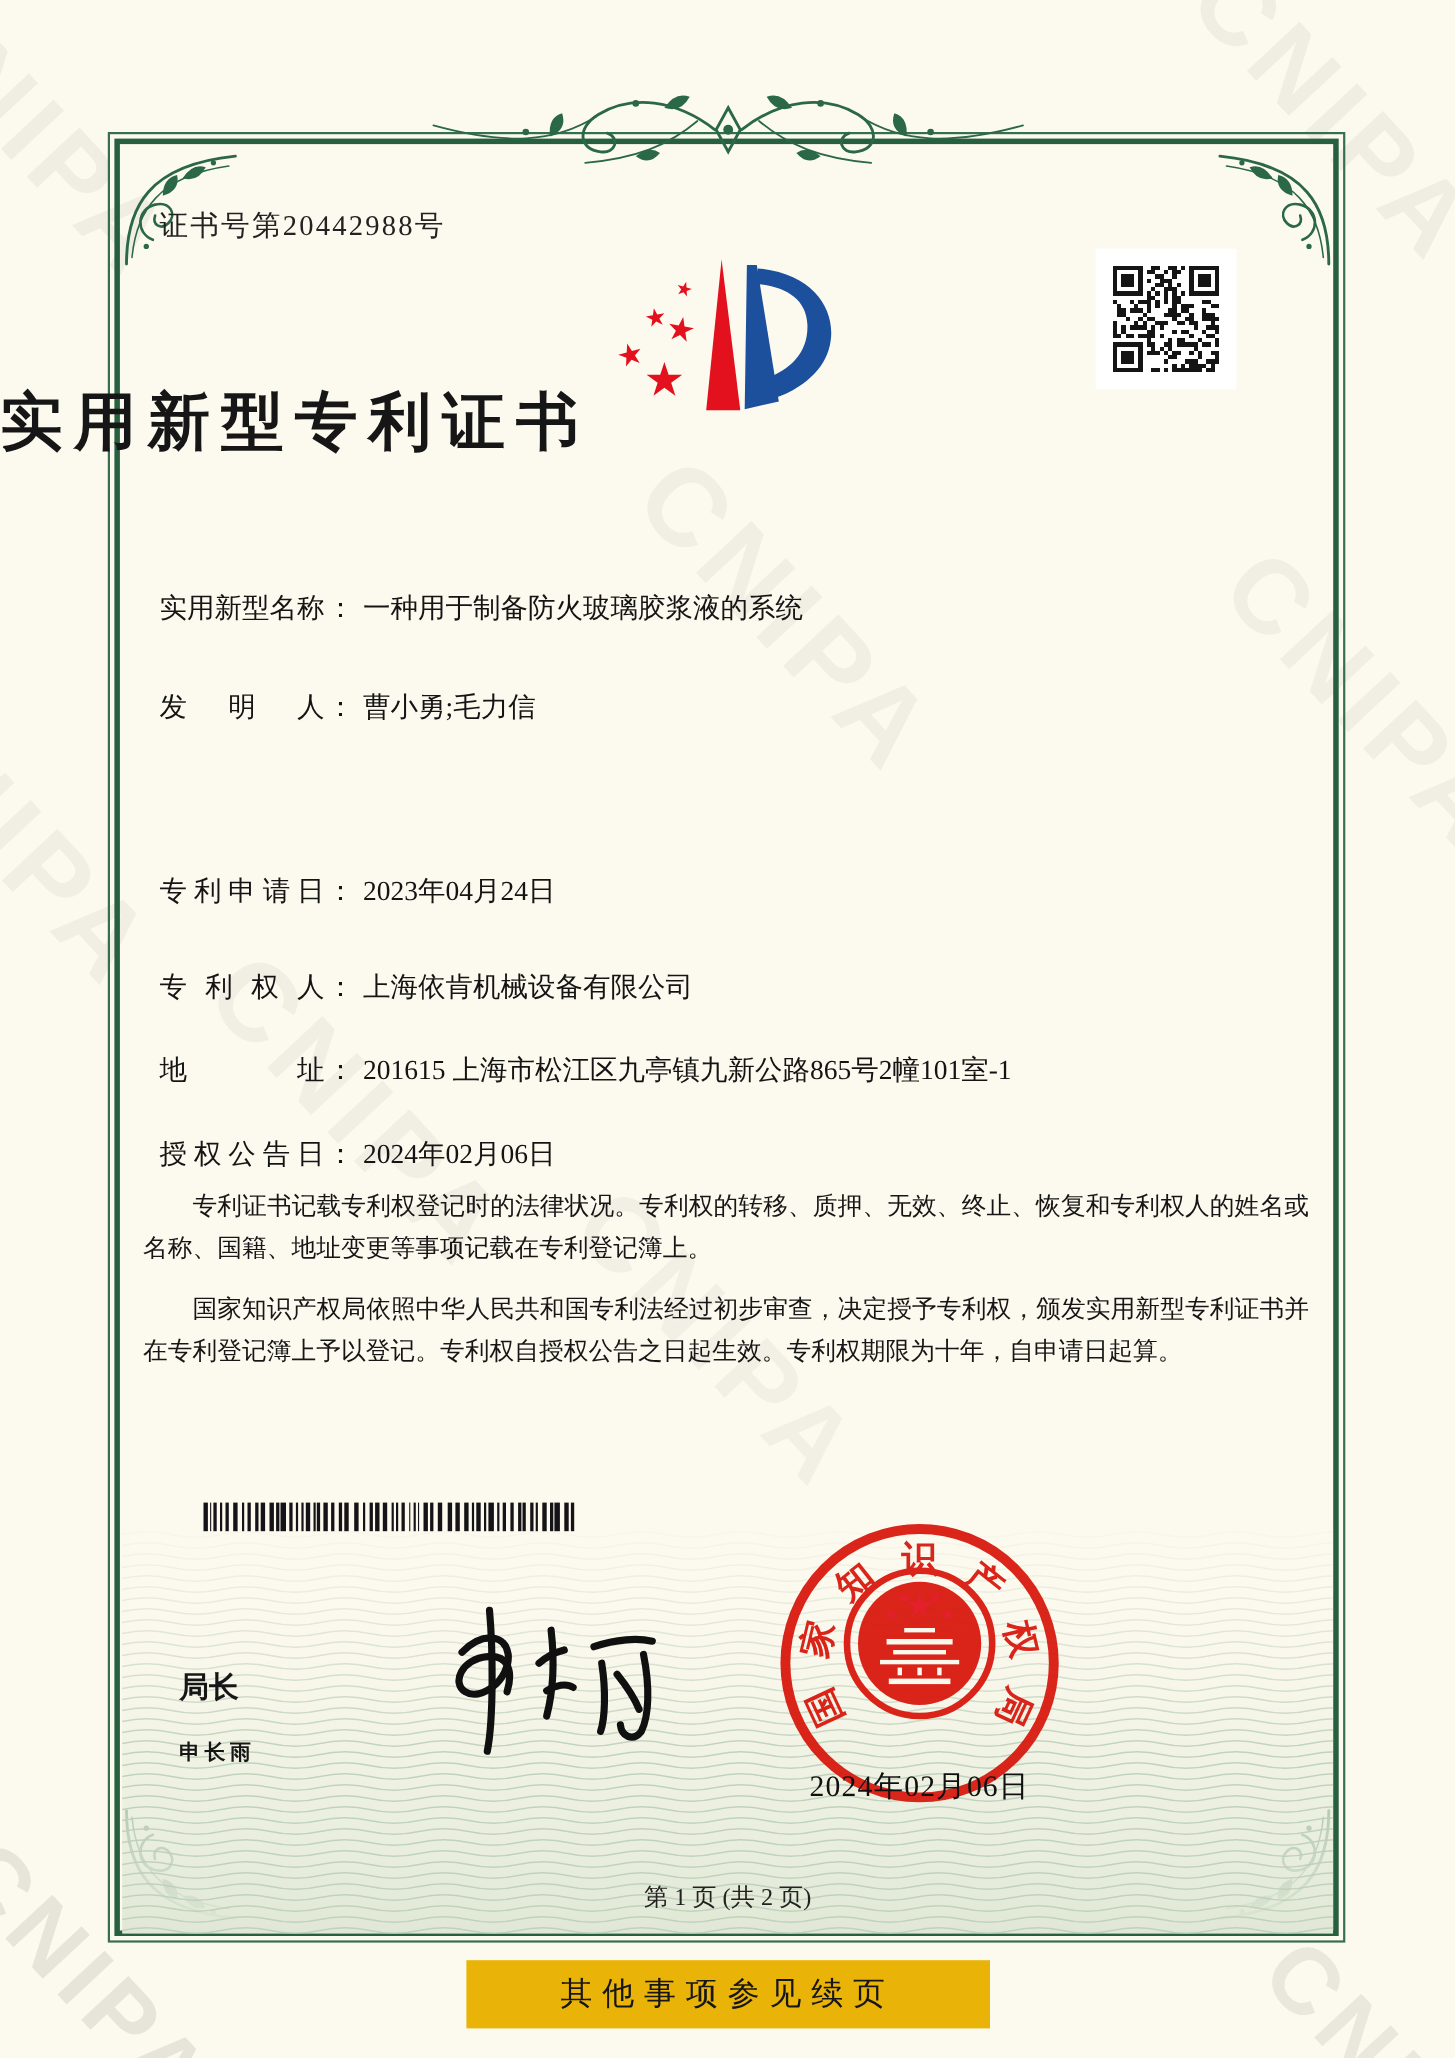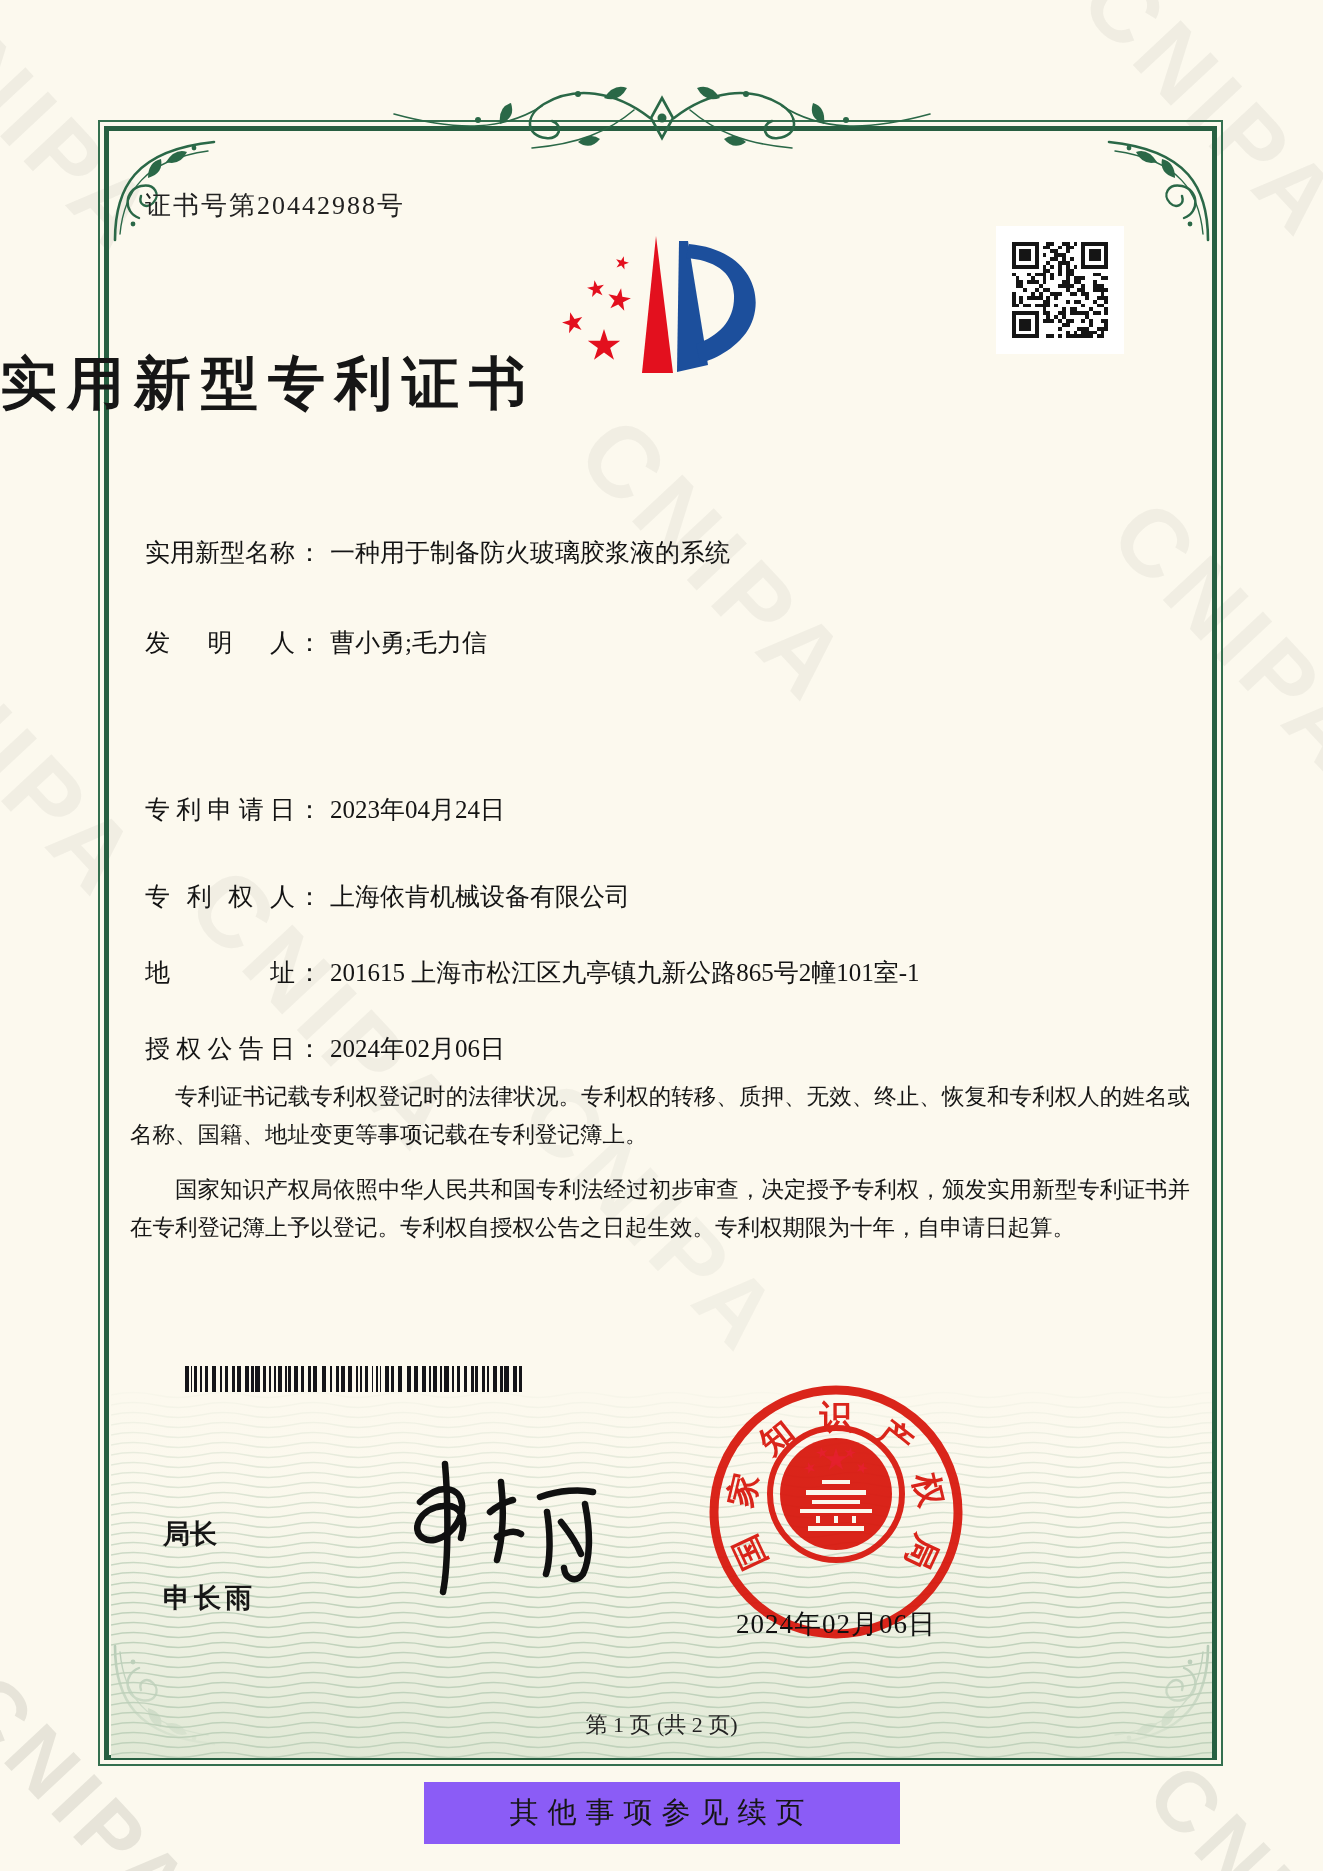--- a/index.html
+++ b/index.html
@@ -45,32 +45,32 @@
   .paras p{margin:0 0 17px 0;text-indent:2em;}
 
   
   .waves{position:absolute;left:111px;top:1390px;}
   .barcode{position:absolute;left:185px;top:1366px;width:346px;height:26px;display:flex;align-items:stretch;}
   .barcode i{background:#141418;height:100%;flex:none;}
 
   .signer-title{position:absolute;left:163px;top:1516px;font-family:"Liberation Sans","DejaVu Sans",sans-serif;
                 font-weight:bold;font-size:27px;}
   .signer-name{position:absolute;left:163px;top:1580px;font-family:"Liberation Sans","DejaVu Sans",sans-serif;
-               font-weight:bold;font-size:27px;letter-spacing:4px;}
+               font-weight:bold;font-size:19px;letter-spacing:4px;}
   .signature{position:absolute;left:365px;top:1442px;}
 
   .seal{position:absolute;left:700px;top:1376px;}
   #seal-chars text{font-family:"Liberation Serif","DejaVu Serif",serif;font-weight:bold;
                    font-size:33px;fill:#d8150b;}
   .seal-date{position:absolute;left:700px;top:1606px;width:272px;text-align:center;
              font-size:27px;color:#101010;letter-spacing:1px;}
 
   .page-footer{position:absolute;left:0;top:1710px;width:100%;text-align:center;font-size:22px;color:#222;}
   .cont-note{position:absolute;top:1782px;left:50%;transform:translateX(-50%);
-             background:#8b5cf6;padding:11px 86px;font-size:29px;letter-spacing:9px;white-space:nowrap;}
+             background:#eab308;padding:11px 86px;font-size:29px;letter-spacing:9px;white-space:nowrap;}
   .orn-stroke{stroke:#2a6847;fill:none;stroke-linecap:round;}
 </style>
 </head>
 <body>
 
 <div class="page">
 
   <div class="wm" style="left:-45px;top:-40px;font-size:95px;opacity:.08;">CNIPA</div>
   <div class="wm" style="left:1140px;top:-55px;font-size:95px;opacity:.08;">CNIPA</div>
   <div class="wm" style="left:640px;top:395px;font-size:100px;opacity:.07;">CNIPA</div>

